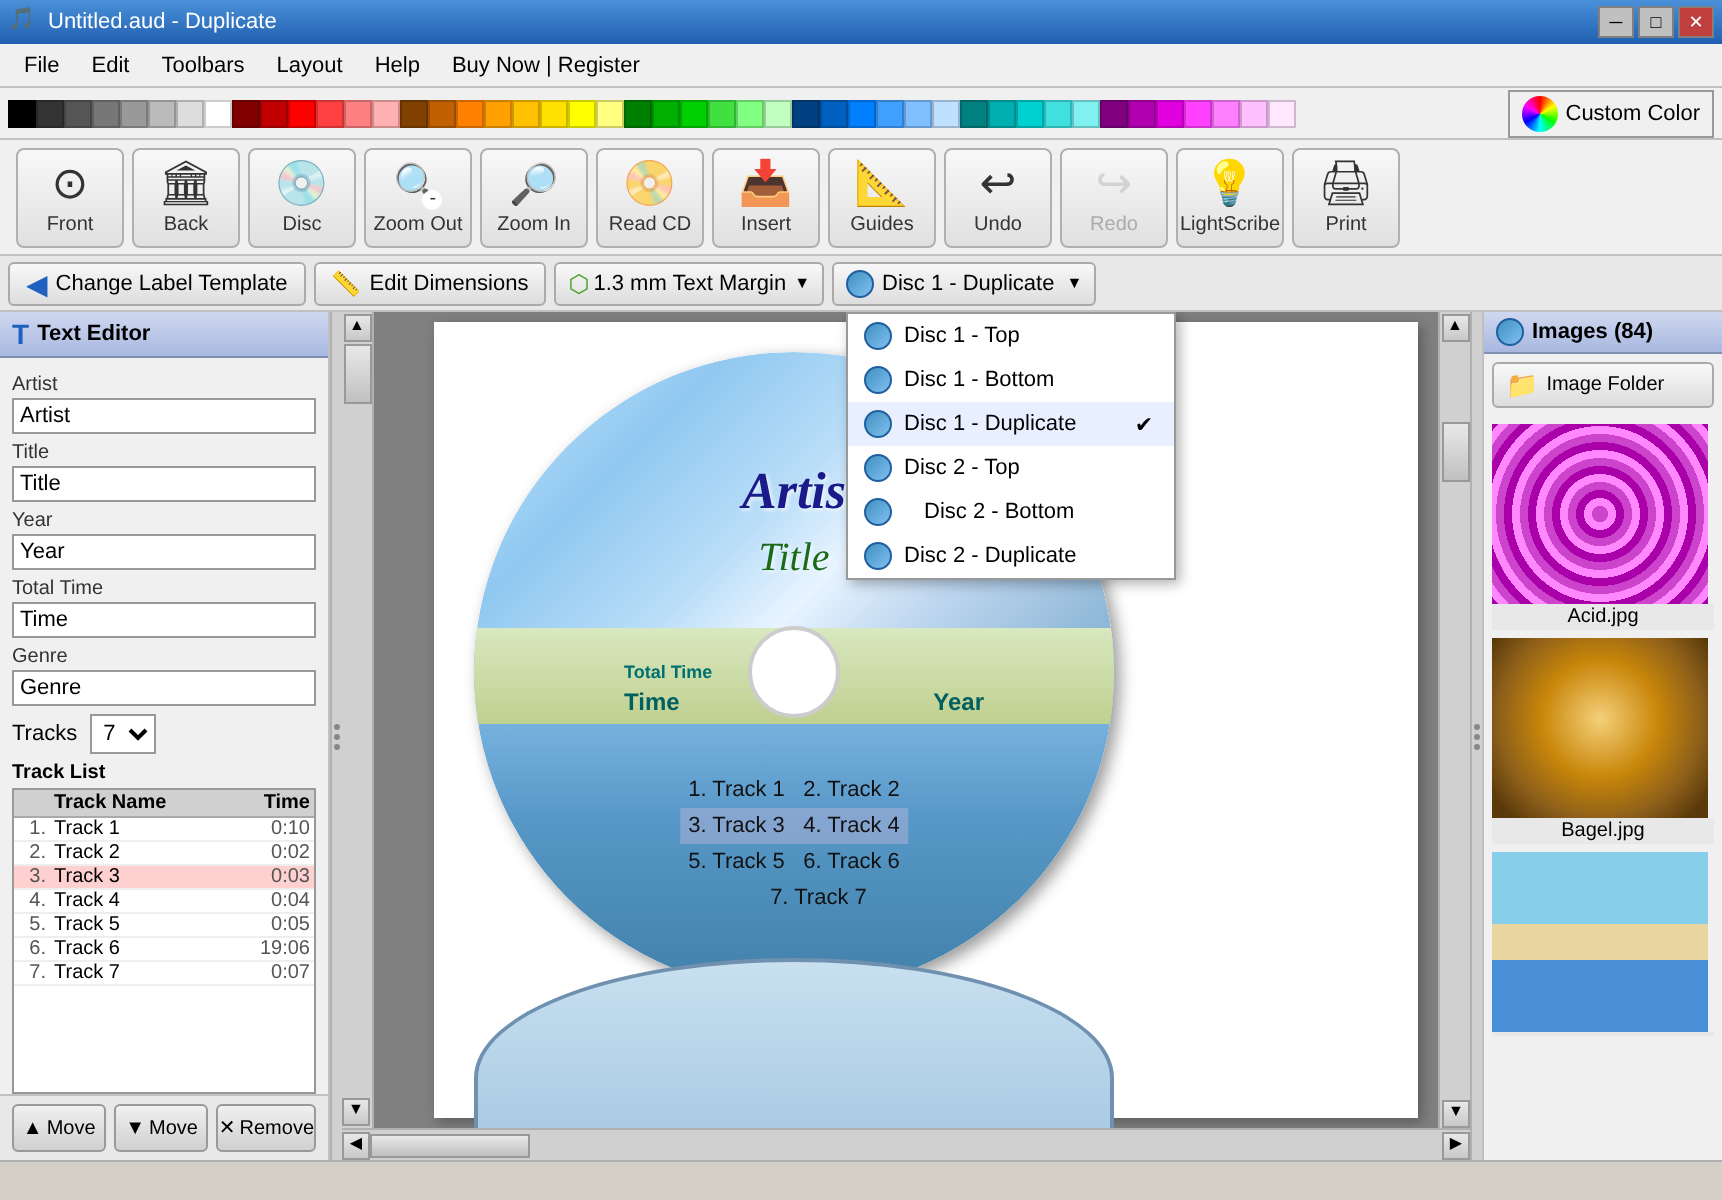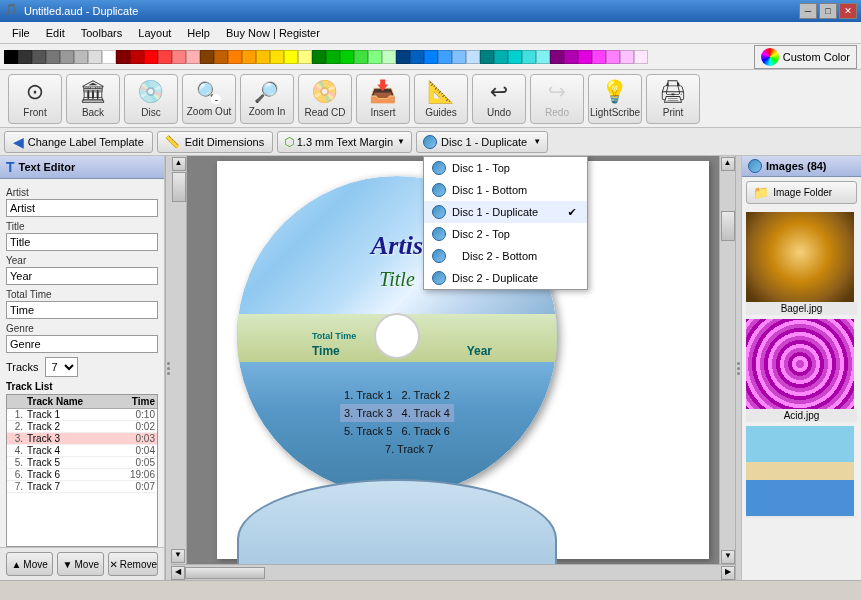--- a/index.html
+++ b/index.html
@@ -436,27 +436,27 @@
       <div style="width:14px;height:14px;border-radius:50%;background:linear-gradient(135deg,#4090c0,#80c0f0);border:1px solid #2060a0;flex-shrink:0;"></div>
       <span>Images (84)</span>
     </div>
     <div class="image-folder-btn">
       <span style="font-size:13px;">📁</span>
       <span>Image Folder</span>
     </div>
     <div class="image-thumbs">
 
       <div>
+        <div class="thumb-acid"></div>
+        <div class="thumb-label">Acid.jpg</div>
+      </div>
+
+      <div>
         <div class="thumb-bagel"></div>
         <div class="thumb-label">Bagel.jpg</div>
-      </div>
-
-      <div>
-        <div class="thumb-acid"></div>
-        <div class="thumb-label">Acid.jpg</div>
       </div>
 
       <div>
         <div class="thumb-beach"></div>
         <div class="thumb-label"></div>
       </div>
     </div>
   </div>
 </div>
 

